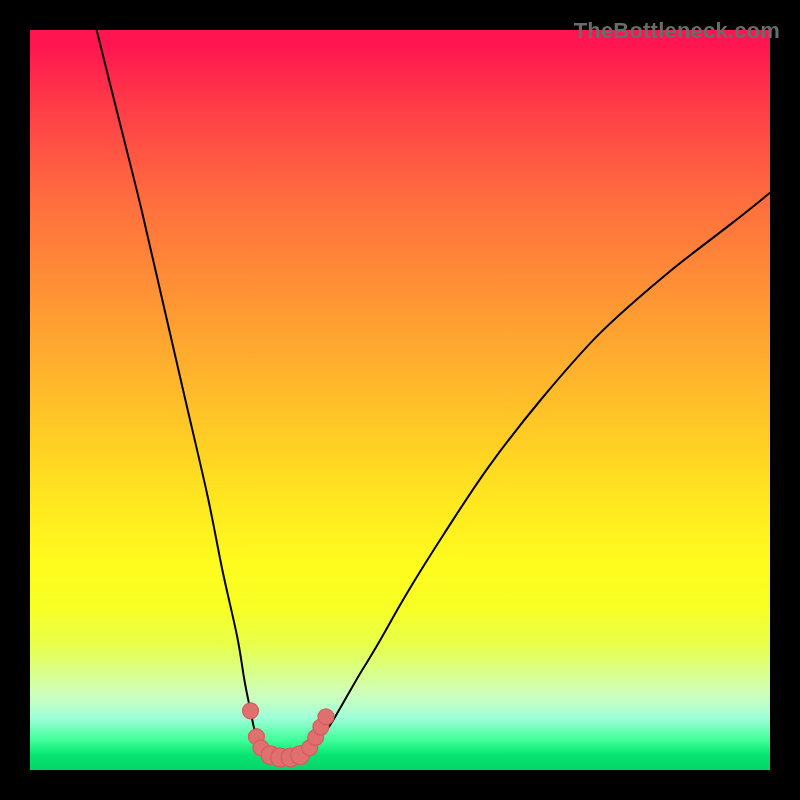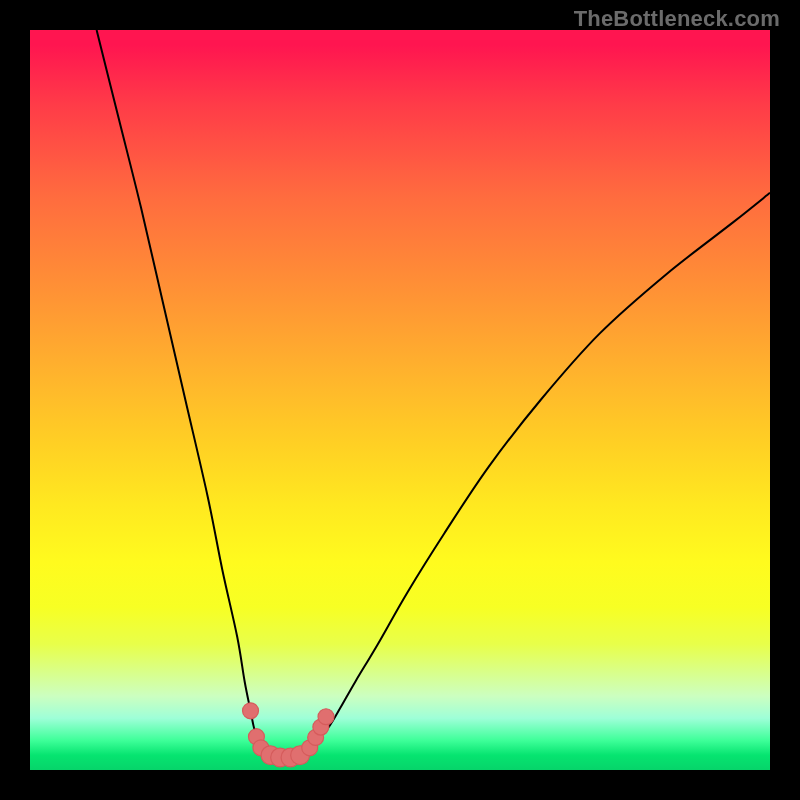--- a/index.html
+++ b/index.html
@@ -31,21 +31,21 @@
       #e8ff4a 83%,
       #ccffc0 90%,
       #9effd8 93%,
       #3eff99 96%,
       #06e470 98%,
       #06d46a 100%
     );
   }
   .watermark {
     position: absolute;
-    top: 6px;
+    top: 18px;
     right: 20px;
     font-size: 22px;
     font-weight: 600;
     color: #6b6b6b;
     letter-spacing: 0.2px;
     user-select: none;
     margin-left: 10px;
   }
   svg.overlay {
     position: absolute;

